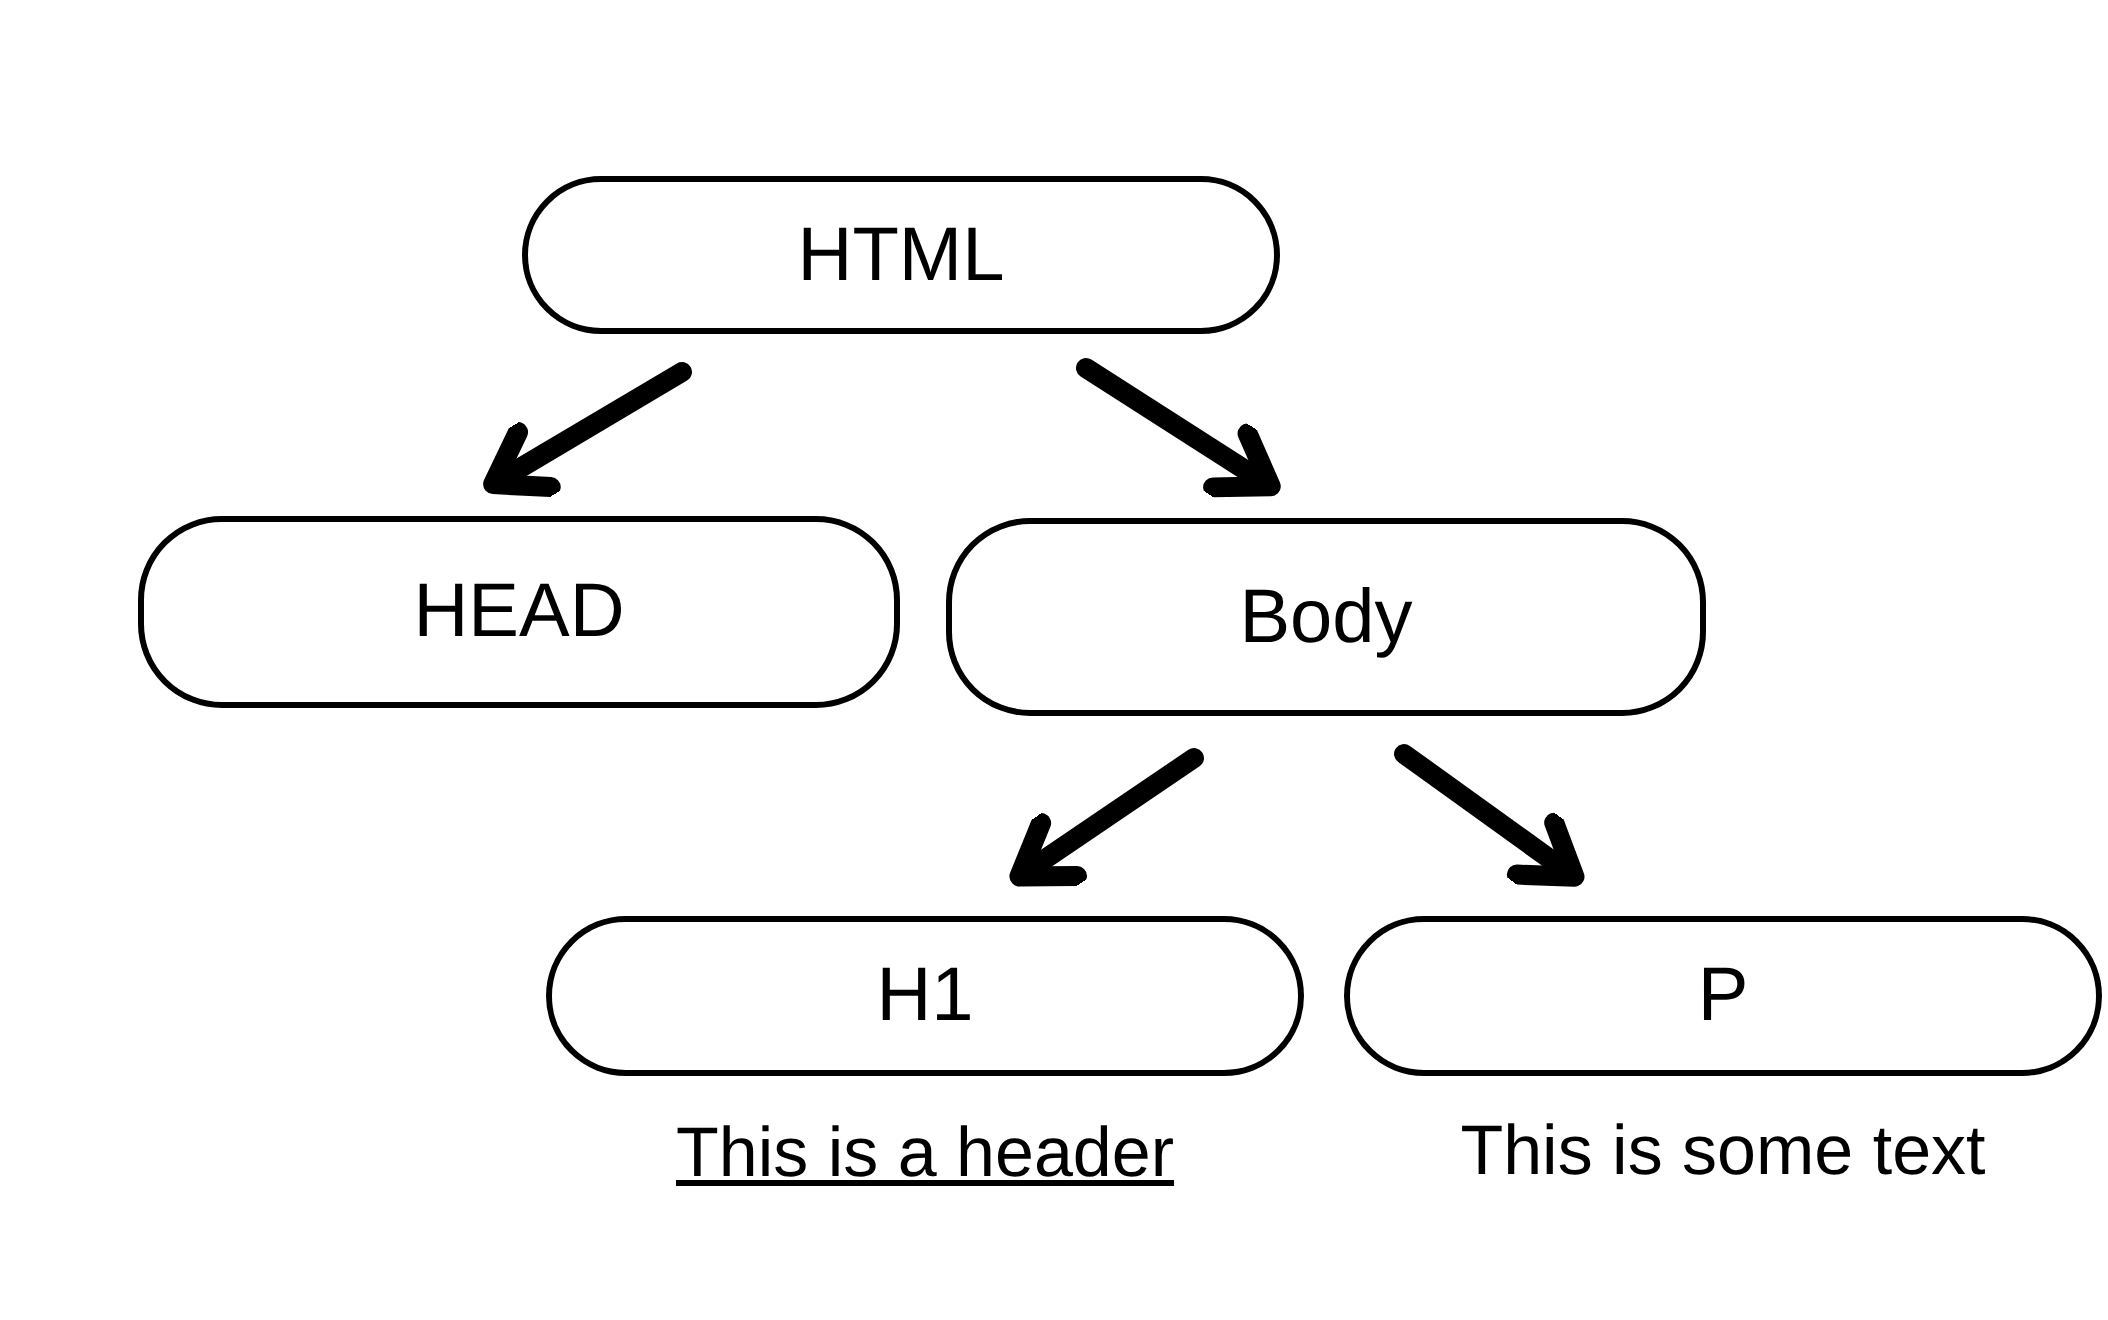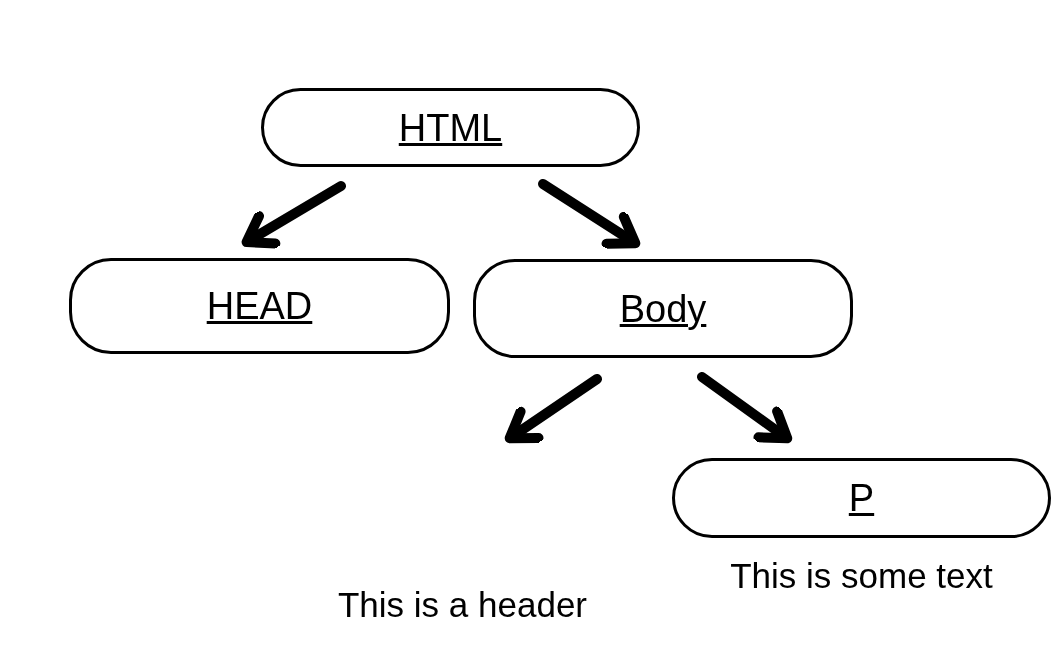--- a/index.html
+++ b/index.html
@@ -28,36 +28,35 @@
     box-sizing: border-box;
     border: 3px solid #000000;
     border-radius: 42px;
     background: #ffffff;
     display: flex;
     align-items: center;
     justify-content: center;
     font-size: 38px;
     line-height: 1;
     color: #000000;
-    text-decoration: underline;
   }
   #node-html { left: 261px; top: 88px;  width: 379px; height: 79px; }
   #node-head { left: 69px;  top: 258px; width: 381px; height: 96px; }
   #node-body { left: 473px; top: 259px; width: 380px; height: 99px; }
   #node-h1   { left: 273px; top: 458px; width: 379px; height: 80px; }
   #node-p    { left: 672px; top: 458px; width: 379px; height: 80px; }
   .caption {
     position: absolute;
     font-size: 35px;
     line-height: 1.1;
     text-align: center;
     color: #000000;
     white-space: nowrap;
   }
-  #caption-h1 { left: 273px; top: 586px; width: 379px; }
+  #caption-h1 { left: 273px; top: 558px; width: 379px; text-decoration: underline; }
   #caption-p  { left: 672px; top: 557px; width: 379px; }
 </style>
 </head>
 <body>
 
 <div class="canvas">
 
   <svg class="edges" width="1054" height="660" viewBox="0 0 1054 660" xmlns="http://www.w3.org/2000/svg">
     <defs>
       <marker id="arrowhead" viewBox="0 0 40 40" refX="30" refY="20" markerWidth="40" markerHeight="40" markerUnits="userSpaceOnUse" orient="auto">
@@ -75,20 +74,23 @@
   </div>
 
   <div class="node" id="node-head">
     <span>HEAD</span>
   </div>
 
   <div class="node" id="node-body">
     <span>Body</span>
   </div>
 
+  <div class="node" id="node-h1">
+    <span>H1</span>
+  </div>
 
   <div class="node" id="node-p">
     <span>P</span>
   </div>
 
   <div class="caption" id="caption-h1">This is a header</div>
 
   <div class="caption" id="caption-p">This is some text</div>
 
 </div>

